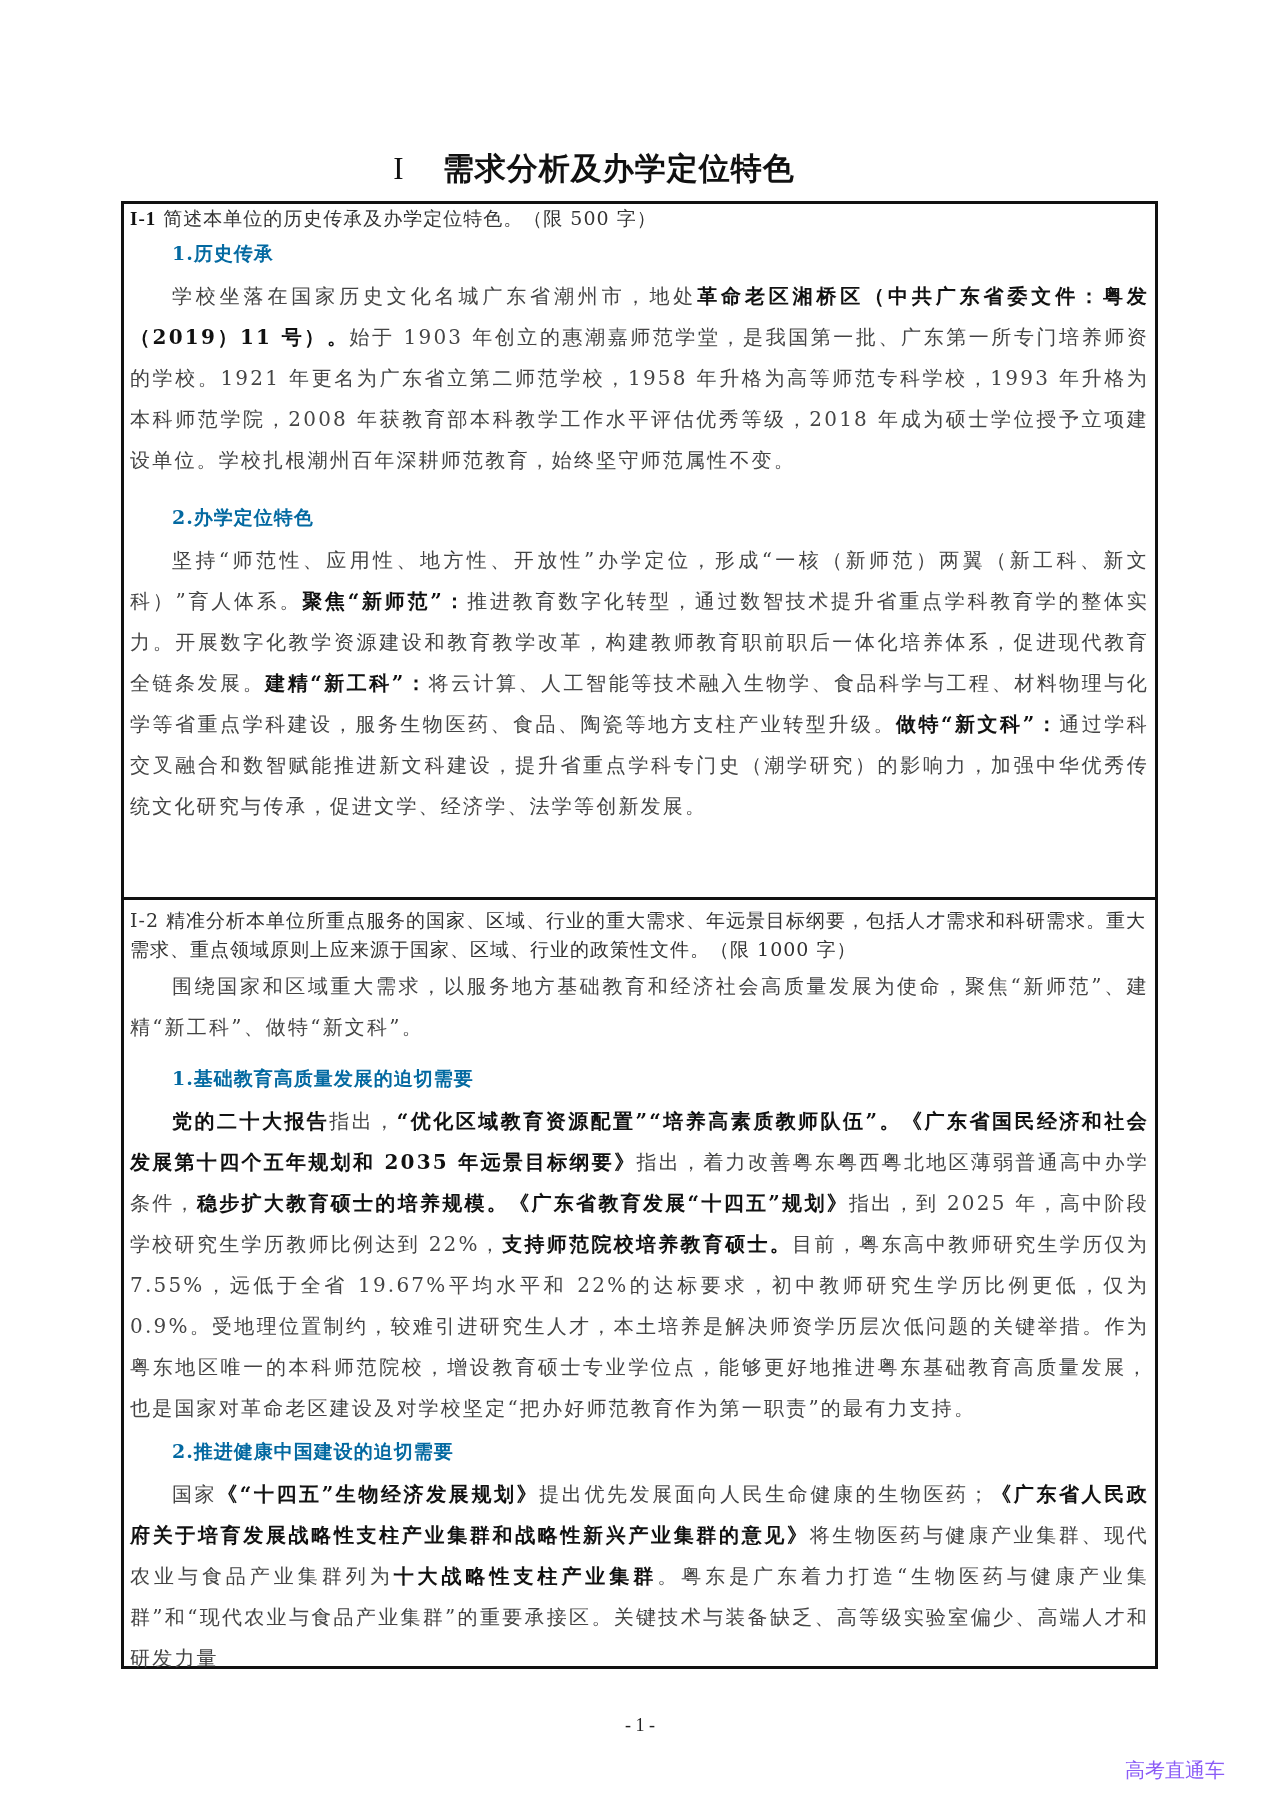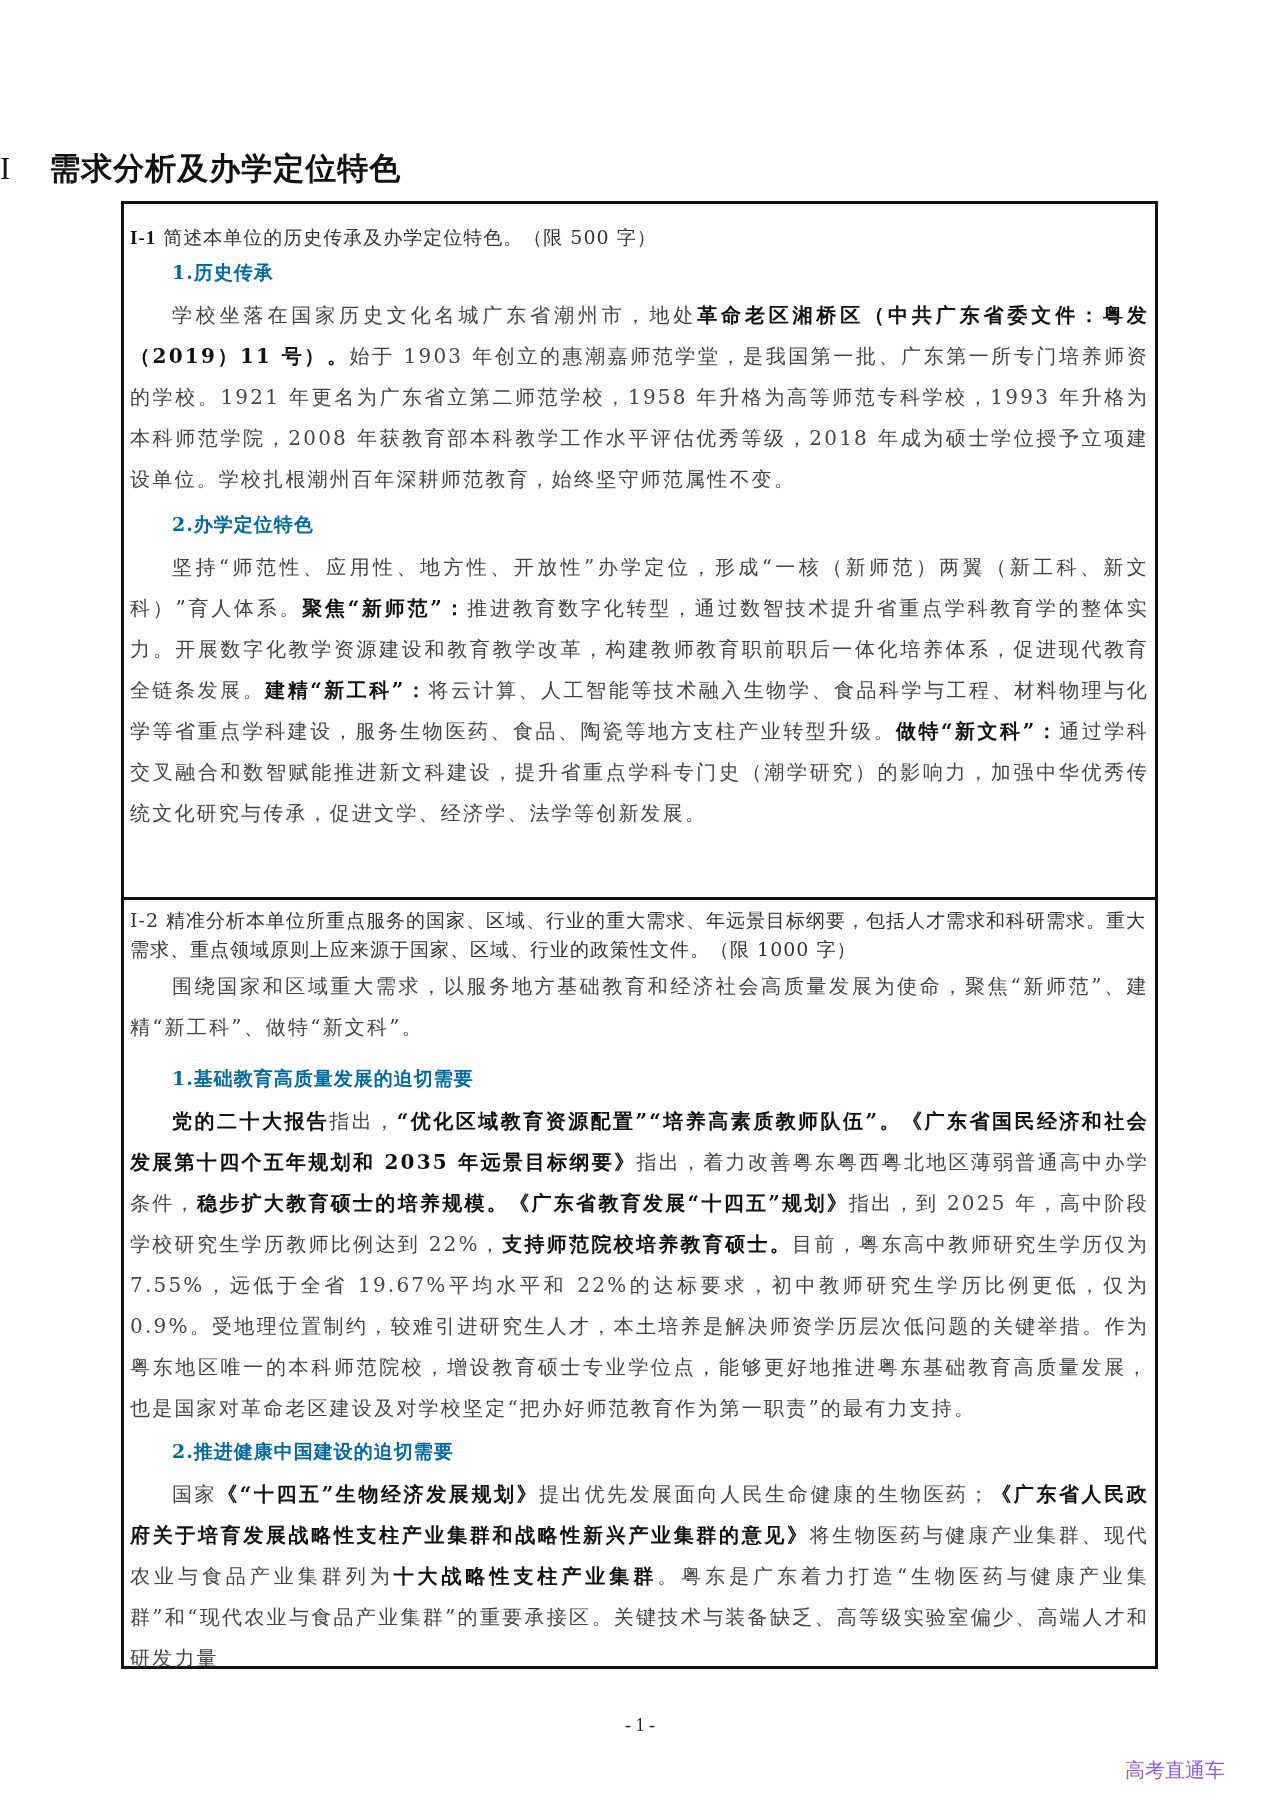--- a/index.html
+++ b/index.html
@@ -2,22 +2,22 @@
 <html><head>
 <meta charset="utf-8">
 <style>
   html, body { margin: 0; padding: 0; background: #ffffff; }
   body {
     width: 1280px; height: 1810px; position: relative; overflow: hidden;
     font-family: "DejaVu Serif", "Liberation Serif", serif;
     color: #1a1a1a;
   }
   .page-title {
-    position: absolute; left: 0; top: 148px; width: 1164px;
-    font-size: 31px; font-weight: bold;
+    position: absolute; left: 12px; top: 148px; width: 1164px;
+    text-align: center; font-size: 31px; font-weight: bold;
     font-family: "DejaVu Sans", "Liberation Sans", sans-serif;
     letter-spacing: 1px; color: #111;
   }
   .page-title .roman { font-family: "Liberation Serif", serif; font-weight: normal; margin-right: 38px; }
   .frame {
     position: absolute; left: 121px; top: 201px; width: 1037px; height: 1468px;
     border: 3px solid #111; box-sizing: border-box;
   }
   .section { position: absolute; left: 0; width: 100%; box-sizing: border-box; padding: 0 6px 0 6px; }
   .sec1 { top: 0; height: 693px; }
@@ -32,26 +32,26 @@
 </style>
 </head>
 <body>
 
 <div class="page-title">
   <span class="roman">I</span><span>需求分析及办学定位特色</span>
 </div>
 
 <div class="frame">
   <div class="section sec1">
-    <div class="prompt" style="margin-top:19px;">
+    <div class="prompt" style="">
       <b>I-1</b>&nbsp;<span>简述本单位的历史传承及办学定位特色。（限 500 字）</span>
     </div>
     <div class="heading" style="margin-top:6px;">1.历史传承</div>
     <p class="para" style="margin-top:8px;"><span>学校坐落在国家历史文化名城广东省潮州市，地处</span><span class="b">革命老区湘桥区（中共广东省委文件：粤发（2019）11 号）。</span><span>始于 1903 年创立的惠潮嘉师范学堂，是我国第一批、广东第一所专门培养师资的学校。1921 年更名为广东省立第二师范学校，1958 年升格为高等师范专科学校，1993 年升格为本科师范学院，2008 年获教育部本科教学工作水平评估优秀等级，2018 年成为硕士学位授予立项建设单位。学校扎根潮州百年深耕师范教育，始终坚守师范属性不变。</span></p>
-    <div class="heading" style="margin-top:10px;">2.办学定位特色</div>
+    <div class="heading" style="margin-top:22px;">2.办学定位特色</div>
     <p class="para" style="margin-top:8px;"><span>坚持“师范性、应用性、地方性、开放性”办学定位，形成“一核（新师范）两翼（新工科、新文科）”育人体系。</span><span class="b">聚焦“新师范”：</span><span>推进教育数字化转型，通过数智技术提升省重点学科教育学的整体实力。开展数字化教学资源建设和教育教学改革，构建教师教育职前职后一体化培养体系，促进现代教育全链条发展。</span><span class="b">建精“新工科”：</span><span>将云计算、人工智能等技术融入生物学、食品科学与工程、材料物理与化学等省重点学科建设，服务生物医药、食品、陶瓷等地方支柱产业转型升级。</span><span class="b">做特“新文科”：</span><span>通过学科交叉融合和数智赋能推进新文科建设，提升省重点学科专门史（潮学研究）的影响力，加强中华优秀传统文化研究与传承，促进文学、经济学、法学等创新发展。</span></p>
   </div>
 
   <div class="section sec2">
     <div class="prompt" style="padding-top:6px;">
       <span>I-2</span>&nbsp;<span>精准分析本单位所重点服务的国家、区域、行业的重大需求、年远景目标纲要，包括人才需求和科研需求。重大需求、重点领域原则上应来源于国家、区域、行业的政策性文件。（限 1000 字）</span>
     </div>
     <p class="para" style="margin-top:2px;">围绕国家和区域重大需求，以服务地方基础教育和经济社会高质量发展为使命，聚焦“新师范”、建精“新工科”、做特“新文科”。</p>
     <div class="heading" style="margin-top:16px;">1.基础教育高质量发展的迫切需要</div>
     <p class="para" style="margin-top:8px;"><span class="b">党的二十大报告</span><span>指出，</span><span class="b">“优化区域教育资源配置”“培养高素质教师队伍”。《广东省国民经济和社会发展第十四个五年规划和 2035 年远景目标纲要》</span><span>指出，着力改善粤东粤西粤北地区薄弱普通高中办学条件，</span><span class="b">稳步扩大教育硕士的培养规模。《广东省教育发展“十四五”规划》</span><span>指出，到 2025 年，高中阶段学校研究生学历教师比例达到 22%，</span><span class="b">支持师范院校培养教育硕士。</span><span>目前，粤东高中教师研究生学历仅为 7.55%，远低于全省 19.67%平均水平和 22%的达标要求，初中教师研究生学历比例更低，仅为 0.9%。受地理位置制约，较难引进研究生人才，本土培养是解决师资学历层次低问题的关键举措。作为粤东地区唯一的本科师范院校，增设教育硕士专业学位点，能够更好地推进粤东基础教育高质量发展，也是国家对革命老区建设及对学校坚定“把办好师范教育作为第一职责”的最有力支持。</span></p>

